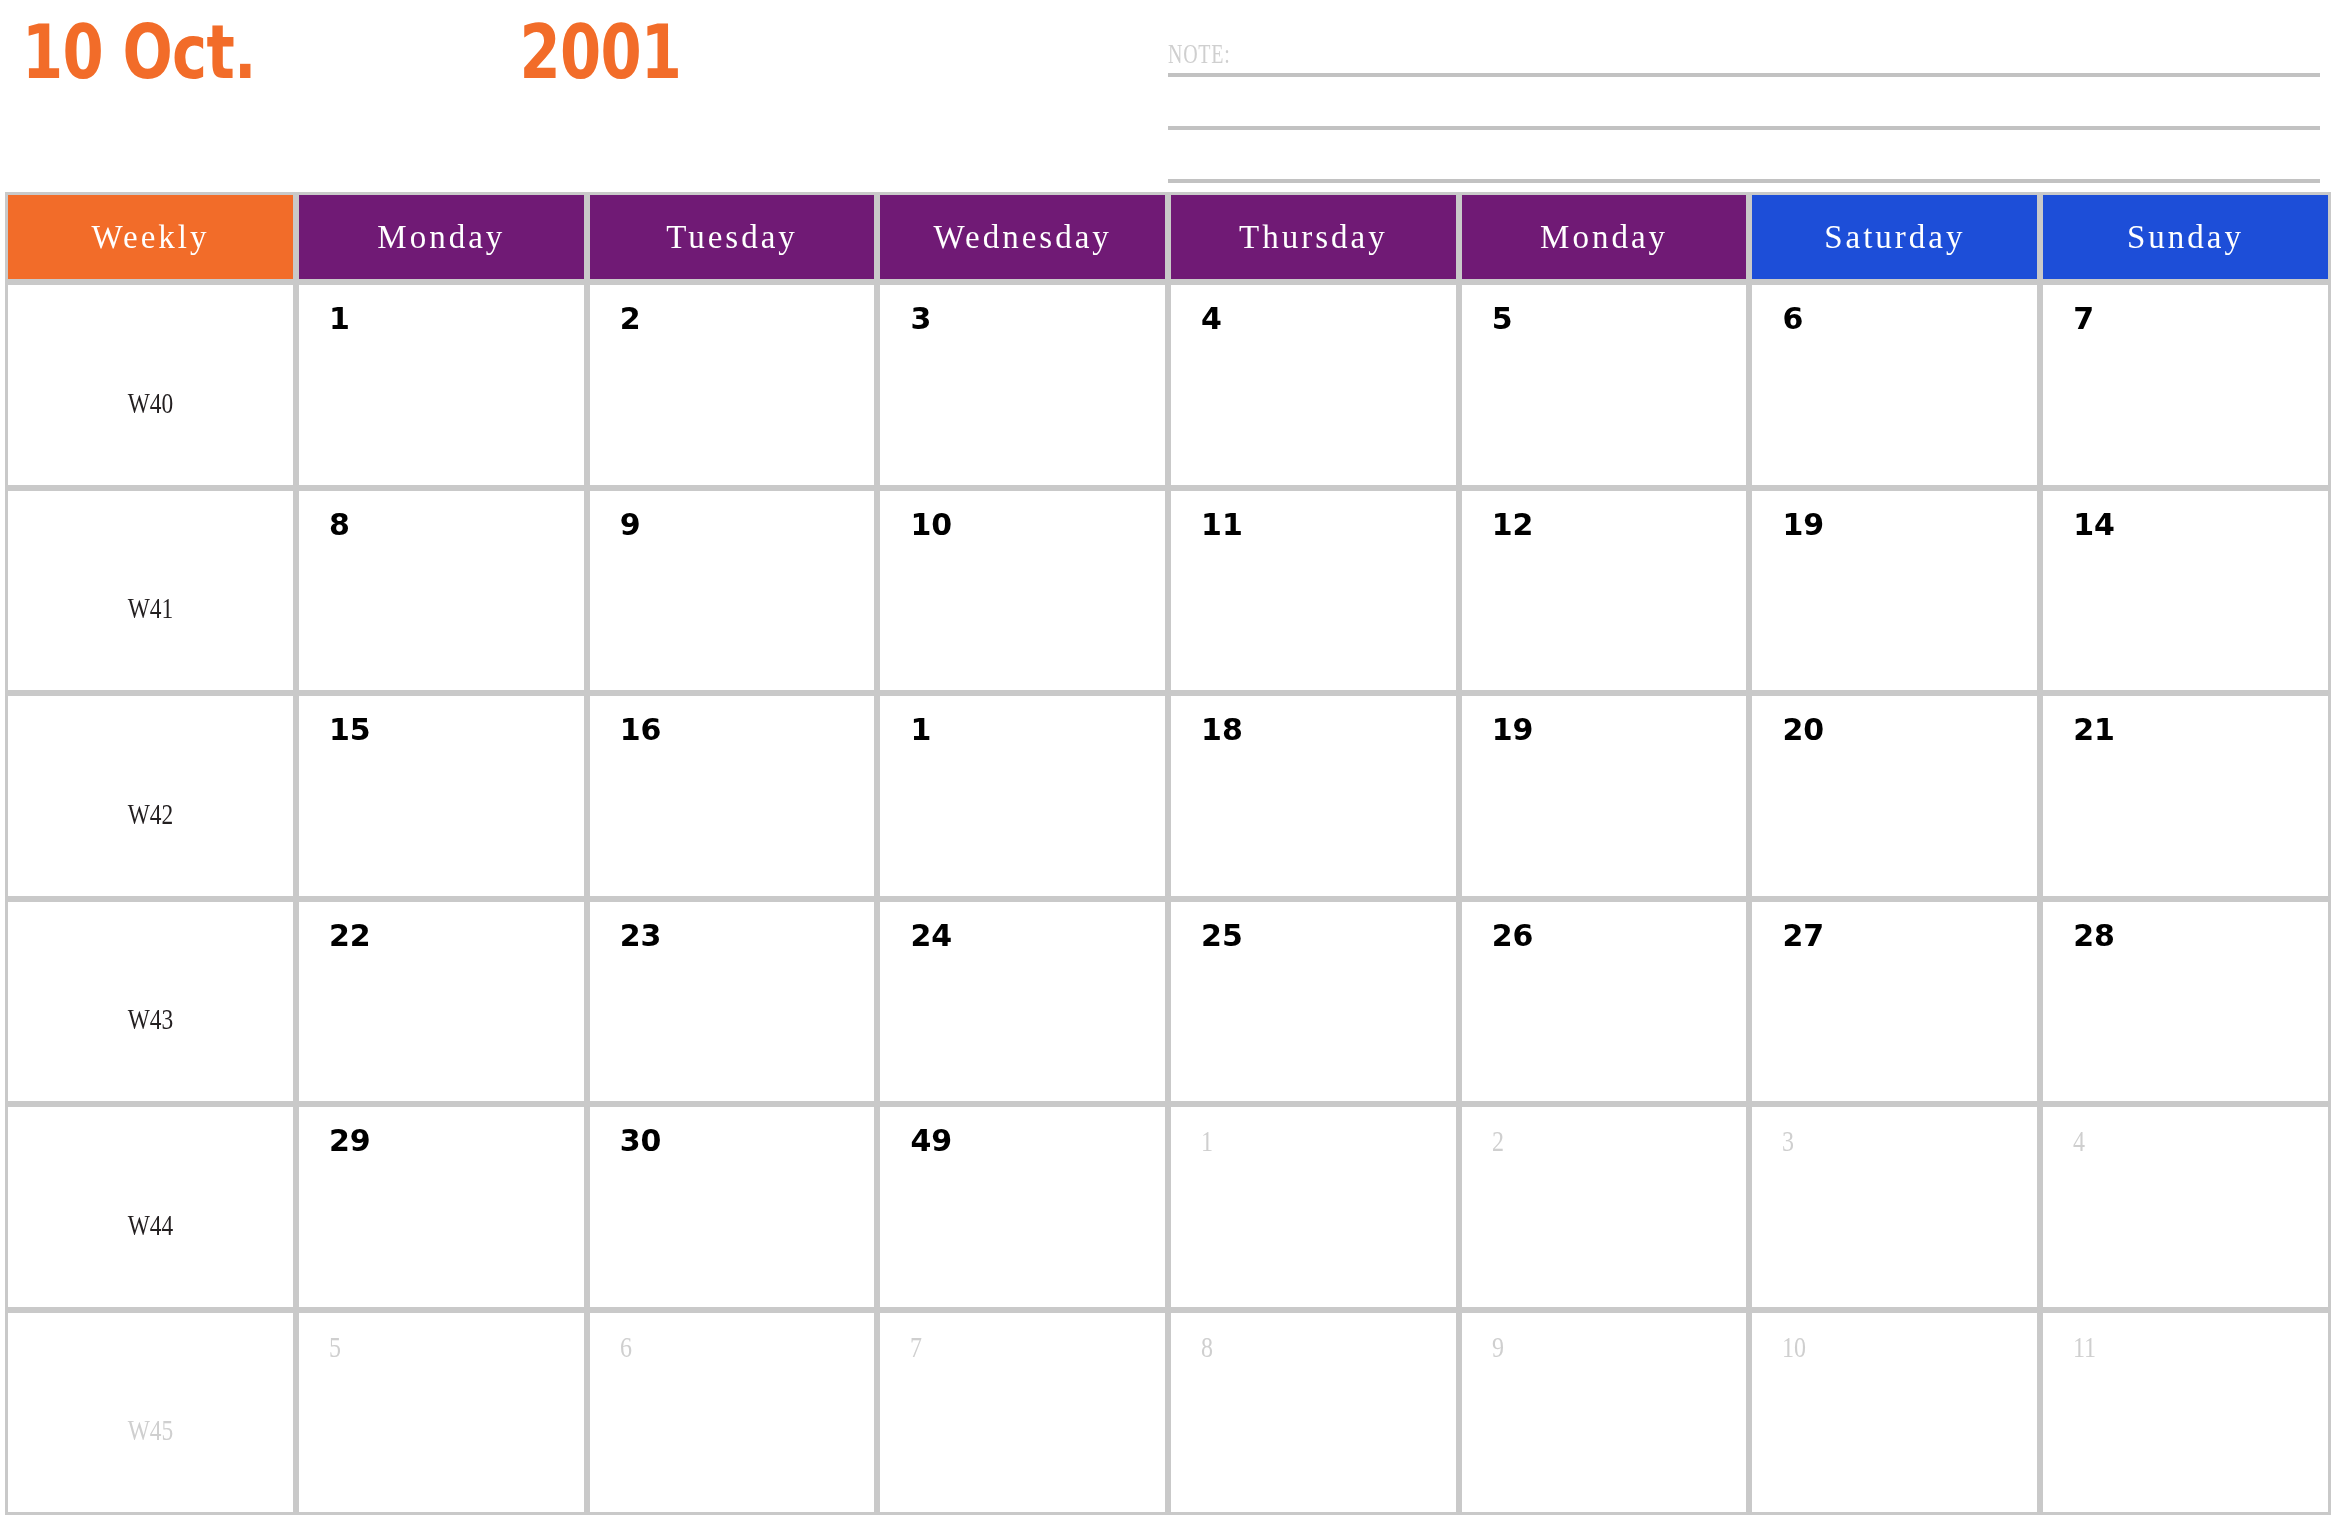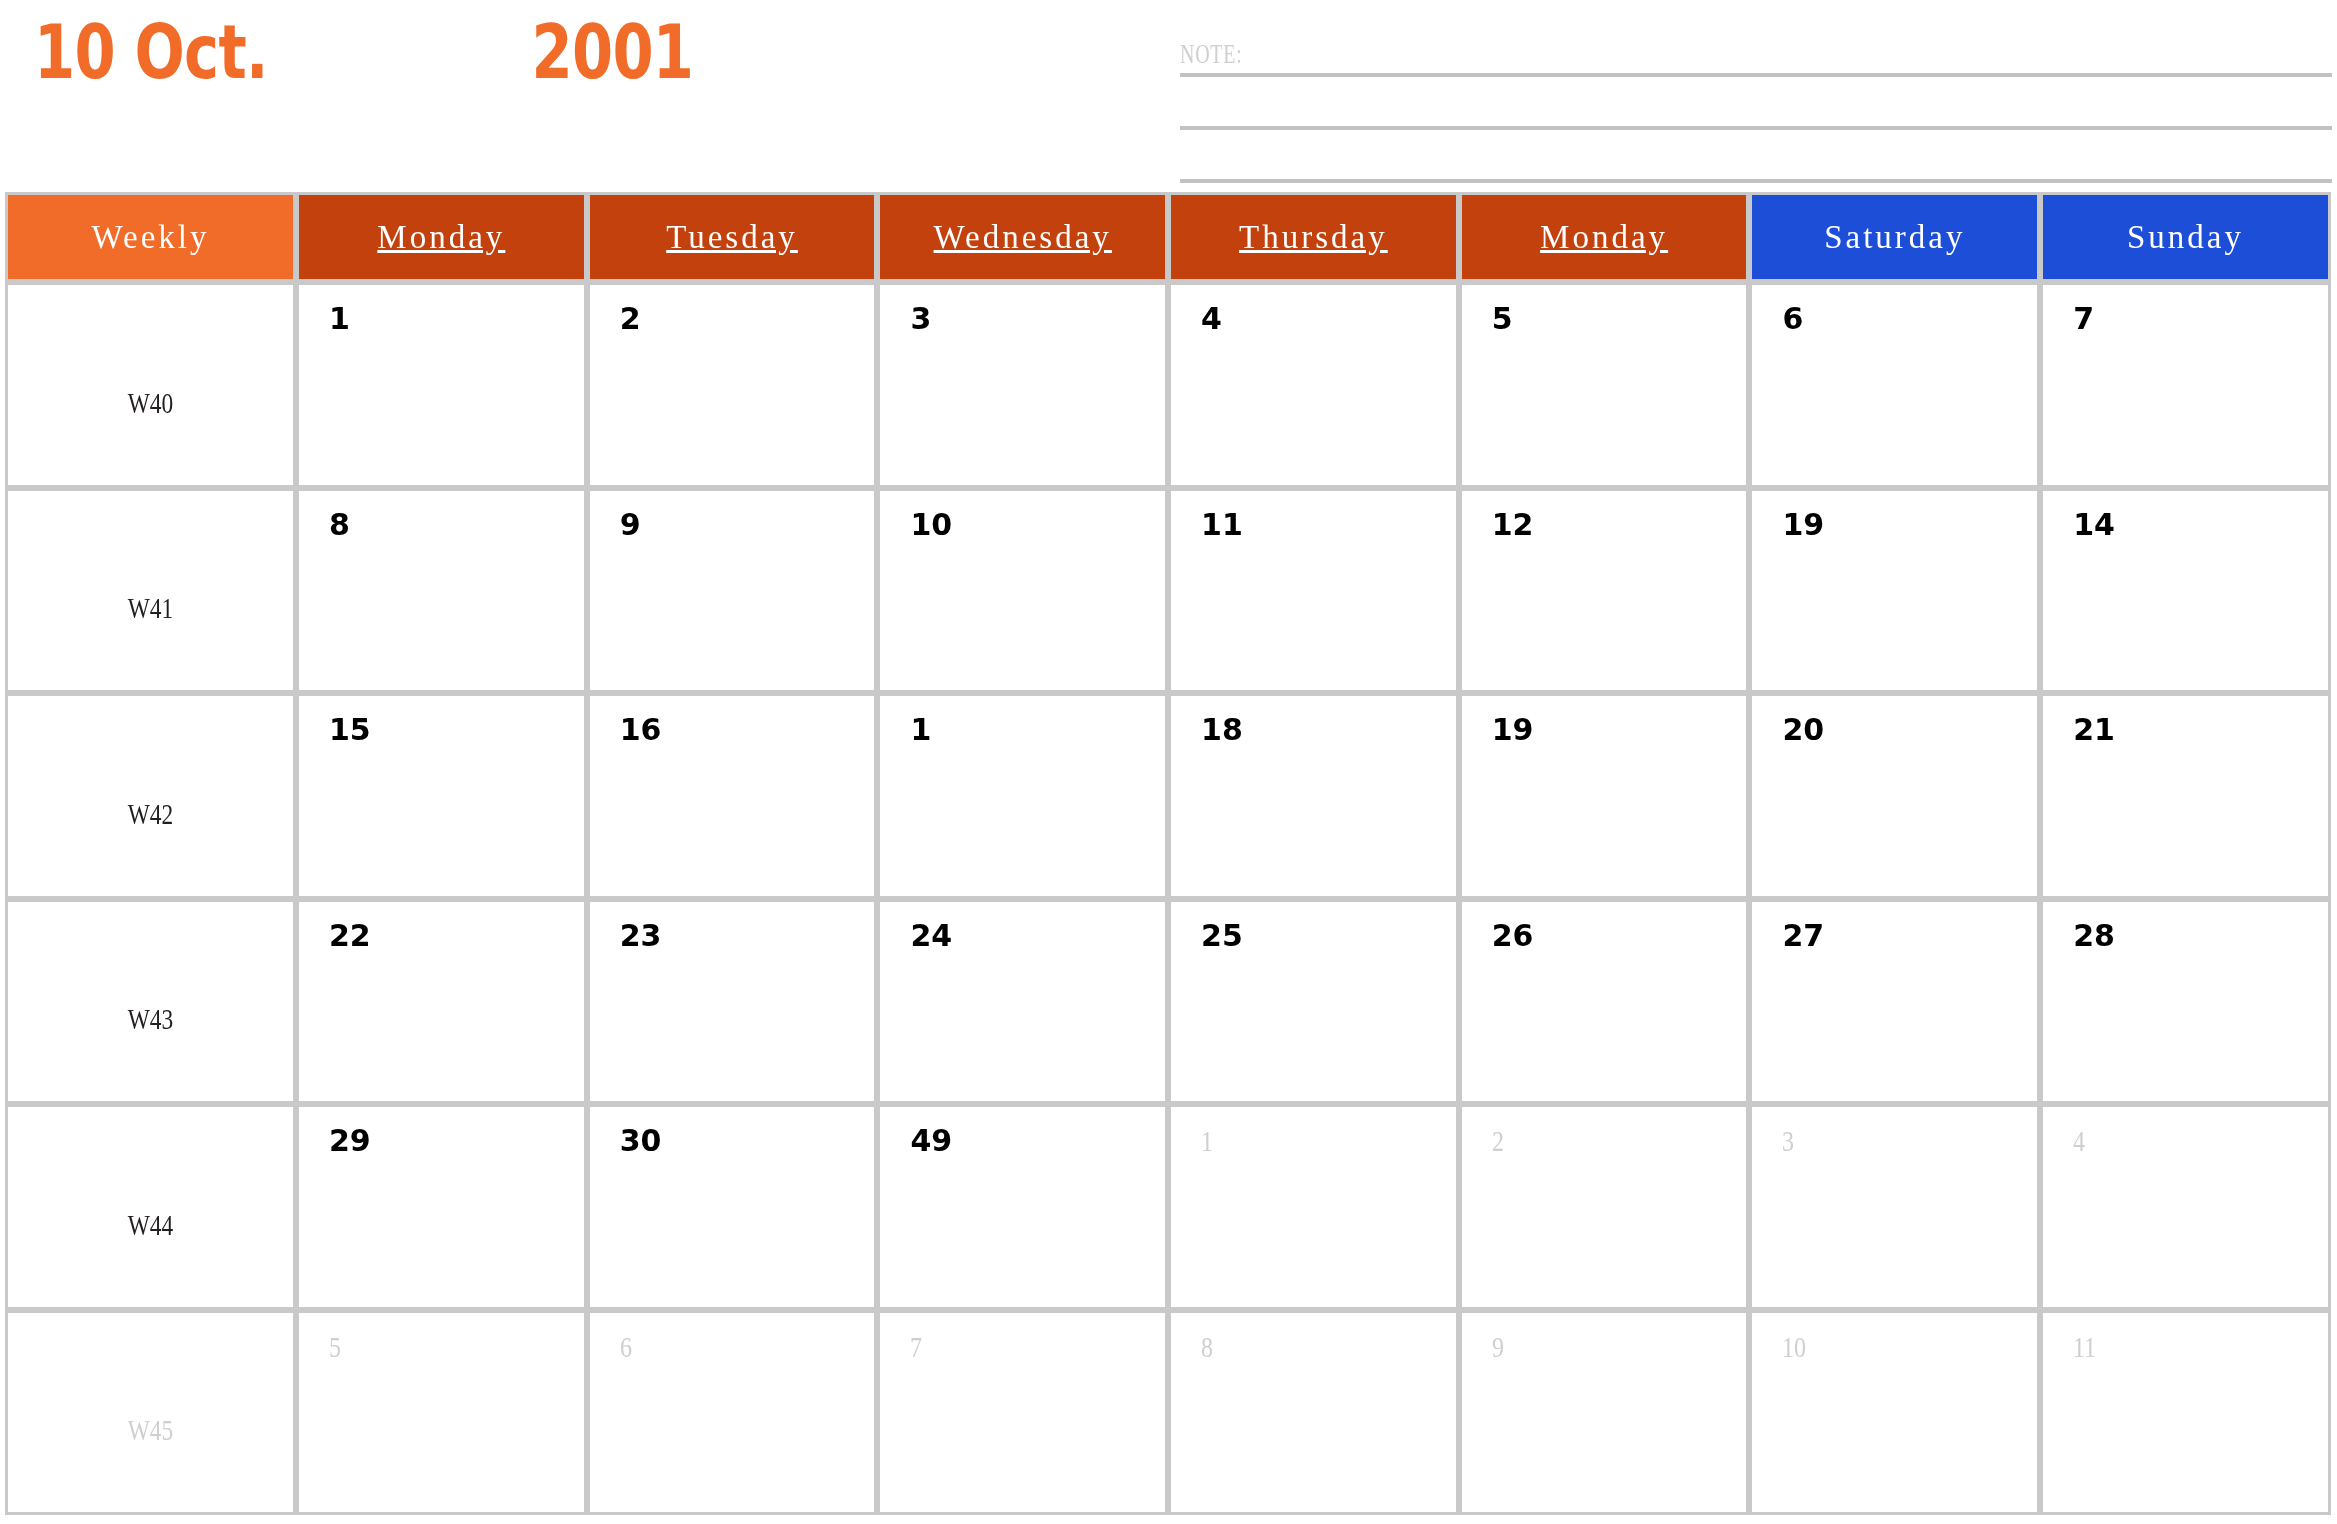--- a/index.html
+++ b/index.html
@@ -11,21 +11,21 @@
     width: 2337px;
     height: 1524px;
     position: relative;
     overflow: hidden;
     font-family: "Liberation Serif", serif;
   }
 
   
   #header-area {
     position: absolute;
-    left: 12px; top: 0;
+    left: 0; top: 0;
     width: 2100px;
     height: 192px;
   }
   #title-block {
     position: absolute;
     left: 22px;
     top: 6px;
     width: 1050px;
     height: 100px;
     color: #F26C29;
@@ -101,21 +101,21 @@
     font-family: "Liberation Serif", serif;
     font-size: 33px;
     font-weight: normal;
     letter-spacing: 3px;
     text-align: center;
     vertical-align: middle;
     border: 3px solid #c9c9c9;
     box-sizing: border-box;
   }
   th.hdr-weekend { background: #1d4ed8; }
-  th.hdr-weekday { background: #c2410c; text-decoration: underline; }
+  th.hdr-weekday { background: #701a75; }
   th.hdr-weekly  { background: #F26C29; }
 
   
   tbody td {
     height: 132px;
     padding: 0;
     margin: 0;
     border: 3px solid #c9c9c9;
     box-sizing: border-box;
     background: #ffffff;

